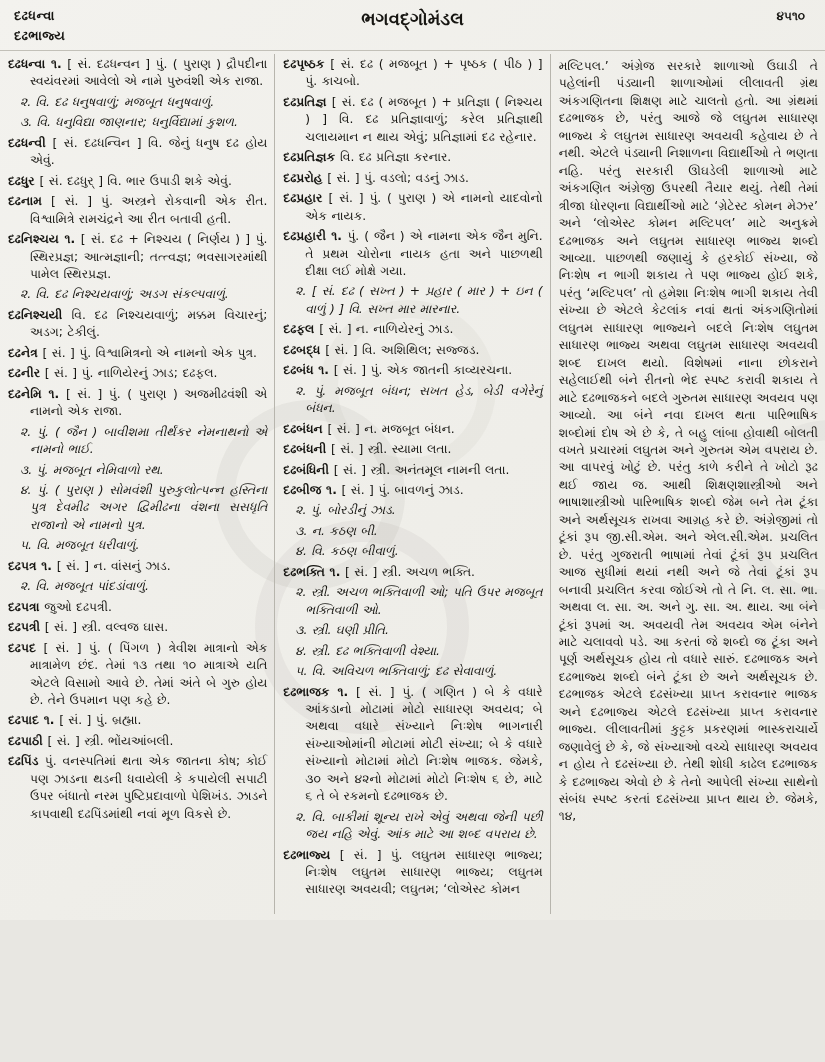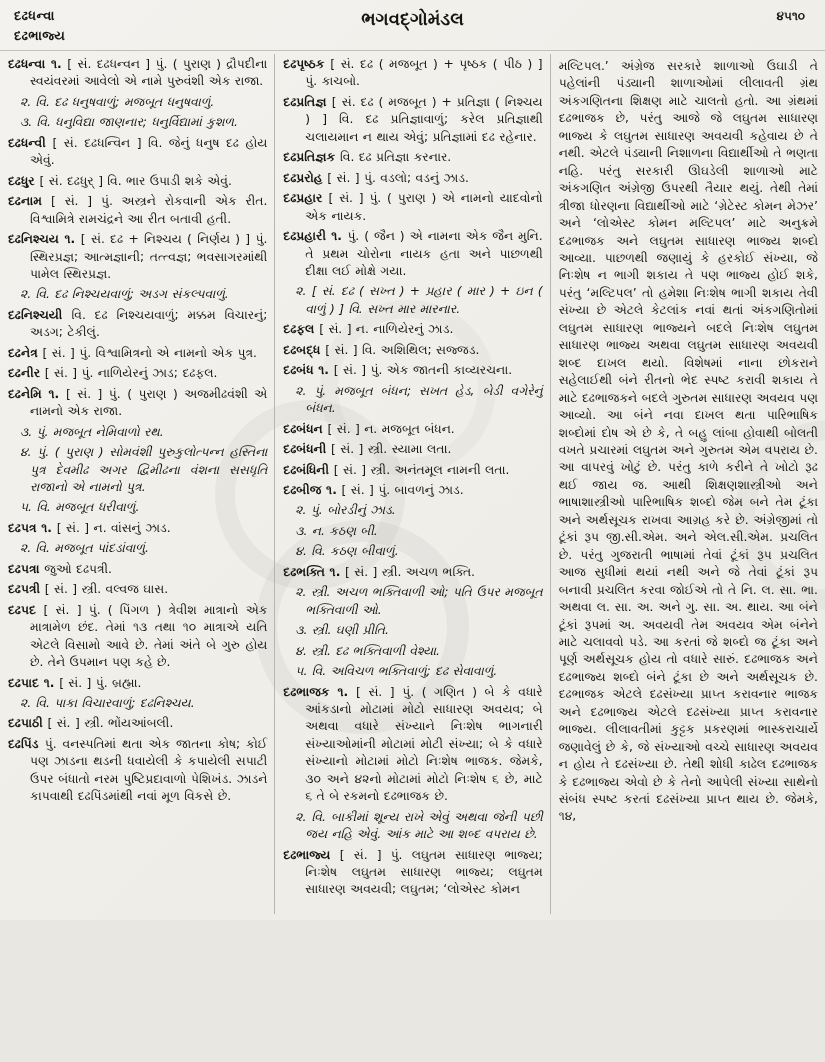--- a/index.html
+++ b/index.html
@@ -101,30 +101,30 @@
         <p class="para sense">૩. વિ. ધનુવિદ્યા જાણનાર; ધનુર્વિદ્યામાં કુશળ.</p>
         <p class="para entry"><b>દઢધન્વી </b>[ સં. દઢધન્વિન ] વિ. જેનું ધનુષ દઢ હોય એવું.</p>
         <p class="para entry"><b>દઢધુર </b>[ સં. દઢધુર્ ] વિ. ભાર ઉપાડી શકે એવું.</p>
         <p class="para entry"><b>દઢનામ </b>[ સં. ] પું. અસ્ત્રને રોકવાની એક રીત. વિશ્વામિત્રે રામચંદ્રને આ રીત બતાવી હતી.</p>
         <p class="para entry"><b>દઢનિશ્ચય ૧. </b>[ સં. દઢ + નિશ્ચય ( નિર્ણય ) ] પું. સ્થિરપ્રજ્ઞ; આત્મજ્ઞાની; તત્ત્વજ્ઞ; ભવસાગરમાંથી પામેલ સ્થિરપ્રજ્ઞ.</p>
         <p class="para sense">૨. વિ. દઢ નિશ્ચયવાળું; અડગ સંકલ્પવાળું.</p>
         <p class="para entry"><b>દઢનિશ્ચયી </b>વિ. દઢ નિશ્ચયવાળું; મક્કમ વિચારનું; અડગ; ટેકીલું.</p>
         <p class="para entry"><b>દઢનેત્ર </b>[ સં. ] પું. વિશ્વામિત્રનો એ નામનો એક પુત્ર.</p>
         <p class="para entry"><b>દઢનીર </b>[ સં. ] પું. નાળિયેરનું ઝાડ; દઢફલ.</p>
         <p class="para entry"><b>દઢનેમિ ૧. </b>[ સં. ] પું. ( પુરાણ ) અજમીઢવંશી એ નામનો એક રાજા.</p>
+        <p class="para sense">૨. પું. ( જૈન ) બાવીશમા તીર્થંકર નેમનાથનો એ નામનો ભાઈ.</p>
         <p class="para sense">૩. પું. મજબૂત નેમિવાળો રથ.</p>
         <p class="para sense">૪. પું. ( પુરાણ ) સોમવંશી પુરુકુલોત્પન્ન હસ્તિના પુત્ર દેવમીઢ અગર દ્વિમીઢના વંશના સસધૃતિ રાજાનો એ નામનો પુત્ર.</p>
         <p class="para sense">૫. વિ. મજબૂત ધરીવાળું.</p>
         <p class="para entry"><b>દઢપત્ર ૧. </b>[ સં. ] ન. વાંસનું ઝાડ.</p>
         <p class="para sense">૨. વિ. મજબૂત પાંદડાંવાળું.</p>
         <p class="para entry"><b>દઢપત્રા </b>જુઓ દઢપત્રી.</p>
         <p class="para entry"><b>દઢપત્રી </b>[ સં. ] સ્ત્રી. વલ્વજ ઘાસ.</p>
         <p class="para entry"><b>દઢપદ </b>[ સં. ] પું. ( પિંગળ ) ત્રેવીશ માત્રાનો એક માત્રામેળ છંદ. તેમાં ૧૩ તથા ૧૦ માત્રાએ યતિ એટલે વિસામો આવે છે. તેમાં અંતે બે ગુરુ હોય છે. તેને ઉપમાન પણ કહે છે.</p>
         <p class="para entry"><b>દઢપાદ ૧. </b>[ સં. ] પું. બ્રહ્મા.</p>
-        <p class="para sense">૨. વિ. પાકા વિચારવાળું; દઢનિશ્ચય.</p>
         <p class="para entry"><b>દઢપાઠી </b>[ સં. ] સ્ત્રી. ભોંયઆંબલી.</p>
         <p class="para entry"><b>દઢપિંડ </b>પું. વનસ્પતિમાં થતા એક જાતના કોષ; કોઈ પણ ઝાડના થડની ધવાયેલી કે કપાયેલી સપાટી ઉપર બંધાતો નરમ પુષ્ટિપ્રદાવાળો પેશિખંડ. ઝાડને કાપવાથી દઢપિંડમાંથી નવાં મૂળ વિકસે છે.</p>
       </section>
     <div class="vrule"></div>
     <section class="col">
         <p class="para entry"><b>દઢપૃષ્ઠક </b>[ સં. દઢ ( મજબૂત ) + પૃષ્ઠક ( પીઠ ) ] પું. કાચબો.</p>
         <p class="para entry"><b>દઢપ્રતિજ્ઞ </b>[ સં. દઢ ( મજબૂત ) + પ્રતિજ્ઞા ( નિશ્ચય ) ] વિ. દઢ પ્રતિજ્ઞાવાળું; કરેલ પ્રતિજ્ઞાથી ચલાયમાન ન થાય એવું; પ્રતિજ્ઞામાં દઢ રહેનાર.</p>
         <p class="para entry"><b>દઢપ્રતિજ્ઞક </b>વિ. દઢ પ્રતિજ્ઞા કરનાર.</p>
         <p class="para entry"><b>દઢપ્રરોહ </b>[ સં. ] પું. વડલો; વડનું ઝાડ.</p>
         <p class="para entry"><b>દઢપ્રહાર </b>[ સં. ] પું. ( પુરાણ ) એ નામનો યાદવોનો એક નાયક.</p>

